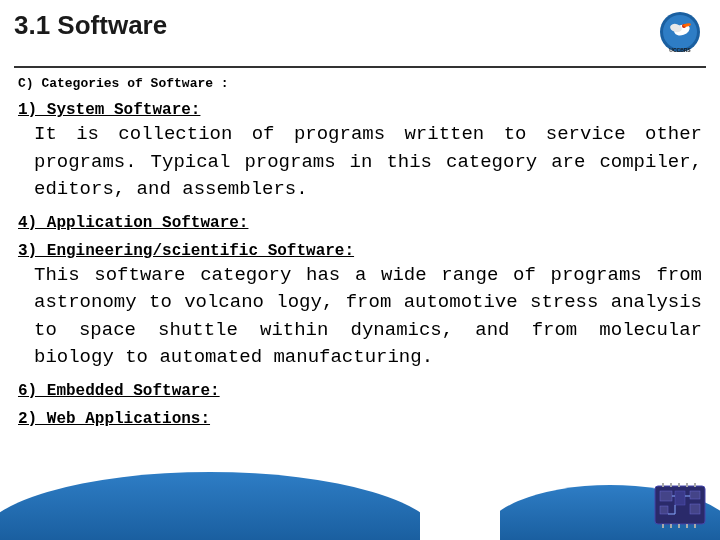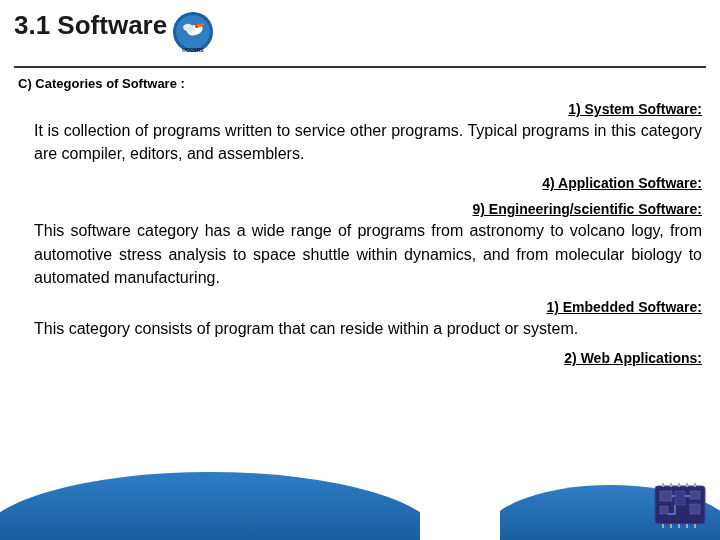--- a/index.html
+++ b/index.html
@@ -21,20 +21,21 @@
 
     .page-container {
       width: 720px;
       height: 540px;
       padding: 10px 14px 0 14px;
       position: relative;
     }
 
     .header-section {
       display: flex;
+      justify-content: space-between;
       align-items: flex-start;
       border-bottom: 2px solid #333;
       padding-bottom: 4px;
       margin-bottom: 8px;
     }
 
     .page-title {
       font-size: 26px;
       font-weight: bold;
       color: #1a1a1a;
@@ -46,45 +47,45 @@
       position: relative;
     }
 
     .logo svg {
       width: 52px;
       height: 52px;
     }
 
     .content-section {
       padding: 0 4px;
+      font-family: Liberation Mono, monospace;
     }
 
     .section-heading {
       font-weight: bold;
       font-size: 13px;
       margin-bottom: 2px;
     }
 
     .subsection-heading {
       font-weight: bold;
-      font-size: 14px;
+      font-size: 16px;
       margin-bottom: 2px;
-      text-align: right;
     }
 
     .underline-heading {
       text-decoration: underline;
     }
 
     .paragraph {
       text-align: justify;
       margin-bottom: 2px;
       padding-left: 16px;
       line-height: 1.45;
-      font-size: 16px;
+      font-size: 19px;
     }
 
     .section-block {
       margin-bottom: 10px;
     }
 
     .bottom-decoration {
       position: absolute;
       bottom: 0;
       left: 0;
@@ -151,27 +152,26 @@
     <div class="section-block">
       <div class="subsection-heading underline-heading">1) System Software:</div>
       <div class="paragraph">It is collection of programs written to service other programs. Typical programs in this category are compiler, editors, and assemblers.</div>
     </div>
 
     <div class="section-block">
       <div class="subsection-heading underline-heading">4) Application Software:</div>
     </div>
 
     <div class="section-block">
-      <div class="subsection-heading underline-heading">9) Engineering/scientific Software:</div>
+      <div class="subsection-heading underline-heading">3) Engineering/scientific Software:</div>
       <div class="paragraph">This software category has a wide range of programs from astronomy to volcano logy, from automotive stress analysis to space shuttle within dynamics, and from molecular biology to automated manufacturing.</div>
     </div>
 
     <div class="section-block">
-      <div class="subsection-heading underline-heading">1) Embedded Software:</div>
-      <div class="paragraph">This category consists of program that can reside within a product or system.</div>
+      <div class="subsection-heading underline-heading">6) Embedded Software:</div>
     </div>
 
     <div class="section-block">
       <div class="subsection-heading underline-heading">2) Web Applications:</div>
     </div>
 
   </div>
 
   <div class="bottom-decoration">
     <div class="blue-wave-left"></div>

